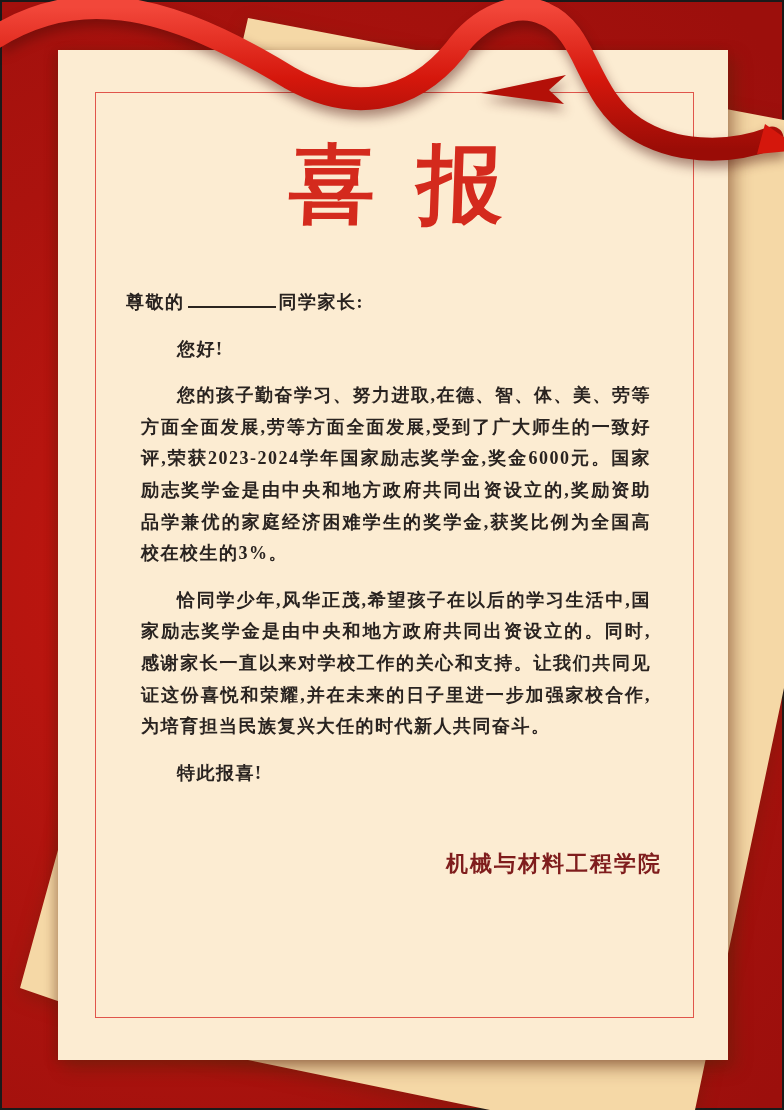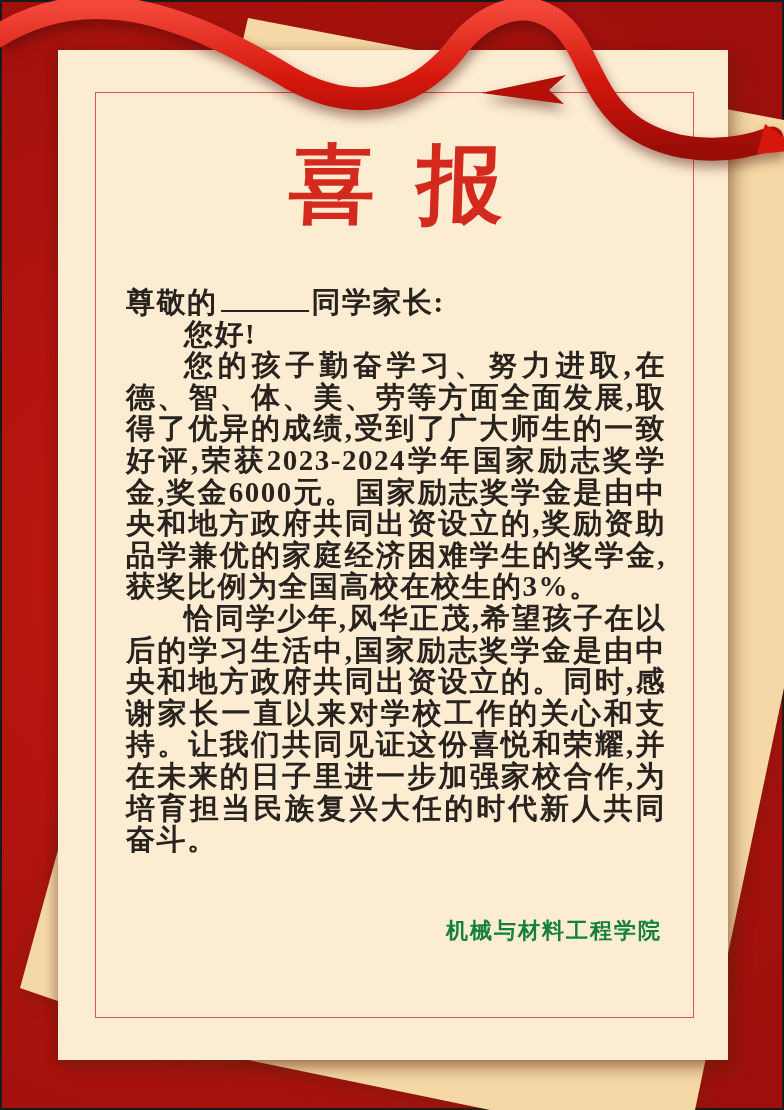--- a/index.html
+++ b/index.html
@@ -13,50 +13,51 @@
          background:#fcecd2;
          box-shadow:7px 8px 16px rgba(96,38,10,.45), -4px 2px 10px rgba(80,25,8,.28);
          box-sizing:border-box;padding:0 62px 0 68px;}
   .frame{position:absolute;left:37px;top:42px;right:34px;bottom:42px;
          border:1.5px solid #e0554b;pointer-events:none;}
   .ribbon{position:absolute;left:0;top:0;z-index:5;
           filter:drop-shadow(2px 7px 6px rgba(70,12,6,.45));}
   .title{margin:90px 0 0 0;text-align:center;font-size:86px;line-height:90px;
          font-weight:bold;color:#d42a1d;letter-spacing:42px;text-indent:42px;
          transform:skewX(-2deg);}
-  .letter-body{color:#292320;font-weight:bold;font-size:29px;line-height:31.6px;
+  .letter-body{color:#292320;font-weight:bold;font-size:18px;line-height:31.6px;
                letter-spacing:1.5px;}
   .greeting{margin:57px 0 0 0;}
   .blank{display:inline-block;width:88px;height:4px;border-bottom:2px solid #2b2520;
          margin:0 3px;vertical-align:baseline;}
-  .para{margin:0;text-indent:2em;text-align:justify;}
+  .para{margin:15px;text-indent:2em;text-align:justify;}
   .sign-block{margin:55px 4px 0 auto;width:max-content;text-align:center;
-              font-size:22px;line-height:40px;font-weight:bold;color:#15803d;
+              font-size:22px;line-height:40px;font-weight:bold;color:#7f1d1d;
               letter-spacing:2px;}
 </style>
 </head>
 <body>
 
 <div class="stage">
 
   <svg class="backdrop" width="784" height="1110" viewBox="0 0 784 1110" aria-hidden="true">
     <polygon points="248,18 784,120 784,688 695,1110 490,1110 200,1050 20,988 58,850" fill="#f5d8a6"></polygon>
   </svg>
 
   <div class="paper">
     <div class="frame"></div>
 
     <h1 class="title">喜报</h1>
 
     <div class="letter-body">
       <p class="greeting"><span>尊敬的</span><span class="blank"></span><span>同学家长:</span></p>
 
       <p class="para">您好!</p>
-      <p class="para">您的孩子勤奋学习、努力进取,在德、智、体、美、劳等方面全面发展,取得了优异的成绩,受到了广大师生的一致好评,荣获2023-2024学年国家励志奖学金,奖金6000元。国家励志奖学金是由中央和地方政府共同出资设立的,奖励资助品学兼优的家庭经济困难学生的奖学金,获奖比例为全国高校在校生的3%。</p>
+      <p class="para">您的孩子勤奋学习、努力进取,在德、智、体、美、劳等方面全面发展,劳等方面全面发展,受到了广大师生的一致好评,荣获2023-2024学年国家励志奖学金,奖金6000元。国家励志奖学金是由中央和地方政府共同出资设立的,奖励资助品学兼优的家庭经济困难学生的奖学金,获奖比例为全国高校在校生的3%。</p>
       <p class="para">恰同学少年,风华正茂,希望孩子在以后的学习生活中,国家励志奖学金是由中央和地方政府共同出资设立的。同时,感谢家长一直以来对学校工作的关心和支持。让我们共同见证这份喜悦和荣耀,并在未来的日子里进一步加强家校合作,为培育担当民族复兴大任的时代新人共同奋斗。</p>
+      <p class="para">特此报喜!</p>
     </div>
 
     <div class="sign-block">
       <div>机械与材料工程学院</div>
     </div>
   </div>
 
   <svg class="ribbon" width="784" height="210" viewBox="0 0 784 210" aria-hidden="true">
     <defs>
       <linearGradient id="rg" x1="0" y1="0" x2="0" y2="1">

